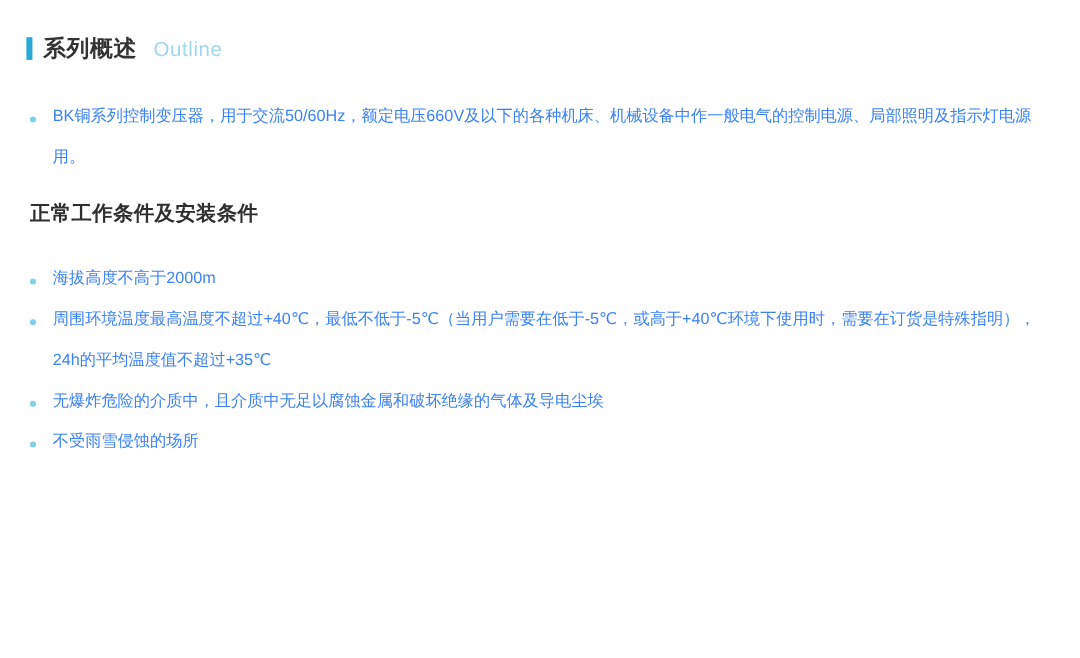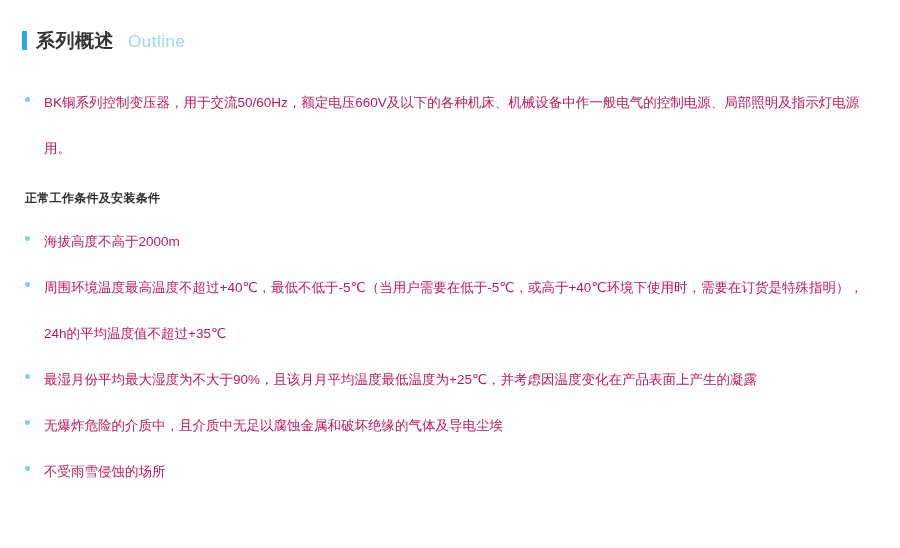--- a/index.html
+++ b/index.html
@@ -53,43 +53,43 @@
   
   ul.bullets {
     list-style: none;
     margin: 0;
     padding: 0;
   }
   ul.bullets li {
     position: relative;
     padding-left: 22px;
     font-size: 13.5px;
-    line-height: 46px;
-    color: #be185d;
+    line-height: 34px;
+    color: #3b82f6;
   }
   ul.bullets li .dot {
     position: absolute;
     left: 3px;
     top: 17px;
     width: 5px;
     height: 5px;
     border-radius: 50%;
     background: #7fd0e8;
   }
   .intro li {
     line-height: 40px;
   }
   .intro {
     margin-bottom: 18px;
   }
   .sub-head {
-    font-size: 12px;
+    font-size: 17px;
     font-weight: bold;
     color: #2f2f2f;
-    margin: 18px 0 12px 3px;
+    margin: 18px 0 26px 3px;
     letter-spacing: 0.3px;
   }
   .conditions li {
     line-height: 42px;
   }
   .wrap-text {
     display: block;
   }
 </style>
 </head>
@@ -116,24 +116,20 @@
     <li>
       <span class="dot"></span>
       <span class="wrap-text">海拔高度不高于2000m</span>
     </li>
     <li>
       <span class="dot"></span>
       <span class="wrap-text">周围环境温度最高温度不超过+40℃，最低不低于-5℃（当用户需要在低于-5℃，或高于+40℃环境下使用时，需要在订货是特殊指明），24h的平均温度值不超过+35℃</span>
     </li>
     <li>
       <span class="dot"></span>
-      <span class="wrap-text">最湿月份平均最大湿度为不大于90%，且该月月平均温度最低温度为+25℃，并考虑因温度变化在产品表面上产生的凝露</span>
-    </li>
-    <li>
-      <span class="dot"></span>
       <span class="wrap-text">无爆炸危险的介质中，且介质中无足以腐蚀金属和破坏绝缘的气体及导电尘埃</span>
     </li>
     <li>
       <span class="dot"></span>
       <span class="wrap-text">不受雨雪侵蚀的场所</span>
     </li>
   </ul>
 
 </div>
 

